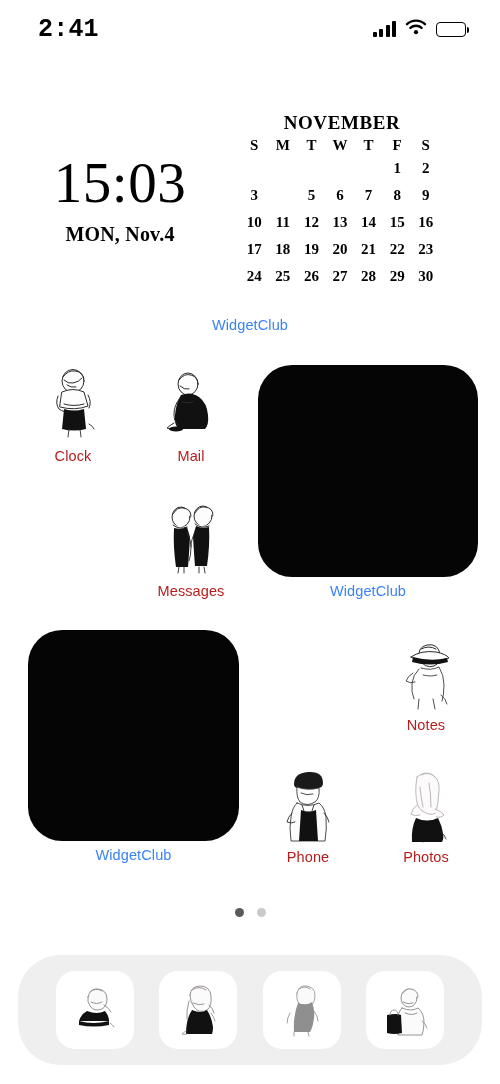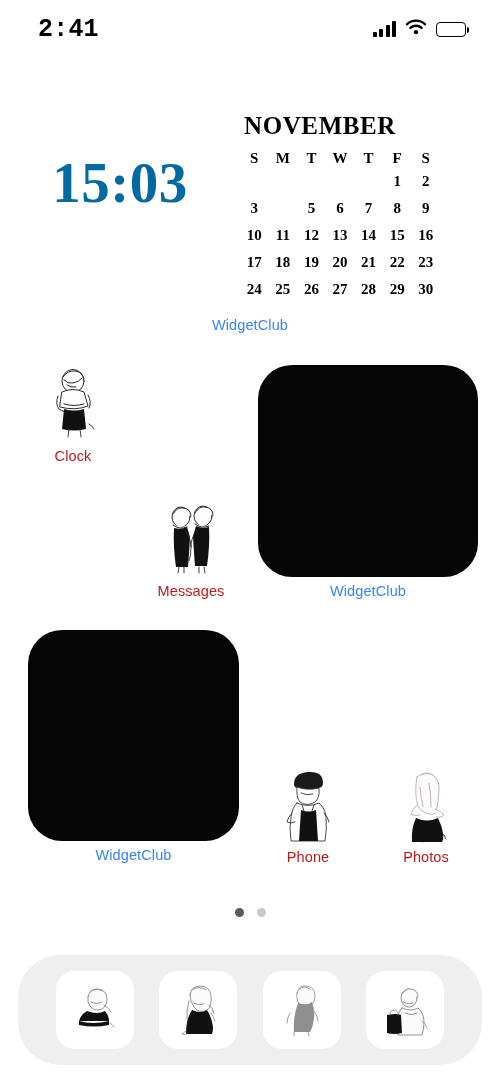--- a/index.html
+++ b/index.html
@@ -90,45 +90,44 @@
   }
 
   .clock-widget {
     width: 240px;
     padding-top: 42px;
     text-align: center;
     font-family: "Liberation Serif", serif;
   }
   .clock-time {
     font-size: 57px;
-    font-weight: bold;
+    font-weight: normal;
     line-height: 1.0;
     letter-spacing: 0.5px;
-    color: #0369a1;
+    color: #000000;
   }
   .clock-date {
     margin-top: 12px;
     font-size: 20px;
     font-weight: bold;
     letter-spacing: 0.2px;
     color: #000;
   }
 
   .calendar-widget {
     width: 200px;
     font-family: "Liberation Serif", serif;
     color: #000;
   }
   .calendar-month {
-    font-size: 25px;
+    font-size: 19px;
     font-weight: bold;
     letter-spacing: 0.6px;
-    text-align: left;
+    text-align: center;
     padding-left: 4px;
-    margin-bottom: 7px;
   }
   .cal-grid {
     display: grid;
     grid-template-columns: repeat(7, 1fr);
     row-gap: 3px;
     text-align: center;
   }
   .cal-dow {
     font-size: 15px;
     font-weight: bold;
@@ -275,20 +274,21 @@
       <span class="battery">
         <span class="battery-fill"></span>
       </span>
     </div>
   </div>
 
   <div class="top-widgets">
 
     <div class="clock-widget">
       <div class="clock-time">15:03</div>
+      <div class="clock-date">MON, Nov.4</div>
     </div>
 
     <div class="calendar-widget">
       <div class="calendar-month">NOVEMBER</div>
       <div class="cal-grid" id="cal-dow-row">
           <div class="cal-dow">S</div>
           <div class="cal-dow">M</div>
           <div class="cal-dow">T</div>
           <div class="cal-dow">W</div>
           <div class="cal-dow">T</div>
@@ -355,20 +355,39 @@
         <g stroke="#2b2b2b" stroke-width="0.9" fill="none" stroke-linecap="round">
           <path d="M27 61 l-1 8"></path>
             <path d="M38 61 l1 8"></path>
           <path d="M47 56 q4 2 5 5"></path>
         </g>
       </svg>
     </div>
     <div class="app-label">Clock</div>
   </div>
 
+  <div class="app-icon" style="top:368px; left:143px;">
+    <div class="app-art">
+      <svg width="62" height="74" viewBox="0 0 62 74">
+        <g stroke="#2b2b2b" stroke-width="1" fill="none" stroke-linecap="round" stroke-linejoin="round">
+          <ellipse cx="28" cy="16" rx="10" ry="11" fill="#fdfdfd"></ellipse>
+          <path d="M19 12 q5-7 12-5 q7 2 7 9"></path>
+          <path d="M20 18 q4 4 9 3"></path>
+        </g>
+        <path d="M21 27 q10-4 18 2 q8 6 9 18 q1 10-3 14 l-26 0 q-5-4-4-14 q1-12 6-20 z" fill="#111111"></path>
+        <g stroke="#2b2b2b" stroke-width="1" fill="none" stroke-linecap="round">
+          <path d="M20 30 q-6 7-6 16 q0 8 4 11"></path>
+          <path d="M14 55 q-5 3-7 5 q4 2 9 1"></path>
+          <path d="M22 34 q6 2 11 0"></path>
+        </g>
+        <ellipse cx="16" cy="61" rx="7" ry="2.4" fill="#111111"></ellipse>
+      </svg>
+    </div>
+    <div class="app-label">Mail</div>
+  </div>
 
 
   <div class="app-icon" style="top:503px; left:143px;">
     <div class="app-art">
       <svg width="68" height="74" viewBox="0 0 68 74">
         <g stroke="#2b2b2b" stroke-width="1" fill="#fdfdfd" stroke-linecap="round" stroke-linejoin="round">
           <ellipse cx="24" cy="14" rx="9" ry="10"></ellipse>
           <ellipse cx="46" cy="13" rx="9" ry="10"></ellipse>
           <path d="M16 11 q4-7 10-6 q8 1 8 8"></path>
           <path d="M38 10 q4-7 10-6 q8 1 8 8"></path>
@@ -390,20 +409,42 @@
     <div class="app-label">Messages</div>
   </div>
 
   <div class="black-widget" id="widget-right"></div>
   <div class="widget-caption" id="caption-right">WidgetClub</div>
 
   <div class="black-widget" id="widget-left"></div>
   <div class="widget-caption" id="caption-left">WidgetClub</div>
 
 
+  <div class="app-icon" style="top:637px; left:378px;">
+    <div class="app-art">
+      <svg width="66" height="74" viewBox="0 0 66 74">
+        <g stroke="#2b2b2b" stroke-width="1" fill="#fdfdfd" stroke-linecap="round" stroke-linejoin="round">
+          <path d="M26 22 q-2-12 8-14 q11-2 13 9 q1 9-6 12 q-9 3-15-7 z"></path>
+          <path d="M18 20 q10-7 25-5 q10 2 13 6 q-10 4-22 3 q-12-1-16-4 z" fill="#ffffff"></path>
+          <path d="M28 12 q8-4 15 0"></path>
+        </g>
+        <path d="M20 20 q18 5 34 1 l1 4 q-18 5-36 0 z" fill="#111111"></path>
+        <g stroke="#3a3a3a" stroke-width="0.9" fill="none" stroke-linecap="round" stroke-linejoin="round">
+          <path d="M28 31 q10 3 18-1 q5 8 5 18 q0 10-2 16"></path>
+          <path d="M26 32 q-6 6-7 14 q-1 9 2 16"></path>
+          <path d="M20 36 q-5 3-7 8 q4 3 9 1"></path>
+          <path d="M30 38 q8 2 14 0"></path>
+          <path d="M26 62 l-1 10"></path>
+            <path d="M40 62 l2 10"></path>
+          <path d="M48 58 q5 4 6 9"></path>
+        </g>
+      </svg>
+    </div>
+    <div class="app-label">Notes</div>
+  </div>
 
   <div class="app-icon" style="top:769px; left:260px;">
     <div class="app-art">
       <svg width="66" height="74" viewBox="0 0 66 74">
         <path d="M19 15 q0-11 14-12 q15-1 15 11 q0 4-4 5 q-12 3-22 0 q-3-1-3-4 z" fill="#1a1a1a"></path>
         <g stroke="#3a3a3a" stroke-width="0.9" fill="#fdfdfd" stroke-linecap="round" stroke-linejoin="round">
           <path d="M22 18 q10 4 22 1 q1 10-4 14 q-8 5-15 0 q-4-5-3-15 z"></path>
           <path d="M26 24 q6 3 12 1"></path>
         </g>
         <g stroke="#3a3a3a" stroke-width="0.9" fill="#fcfcfc" stroke-linecap="round" stroke-linejoin="round">

